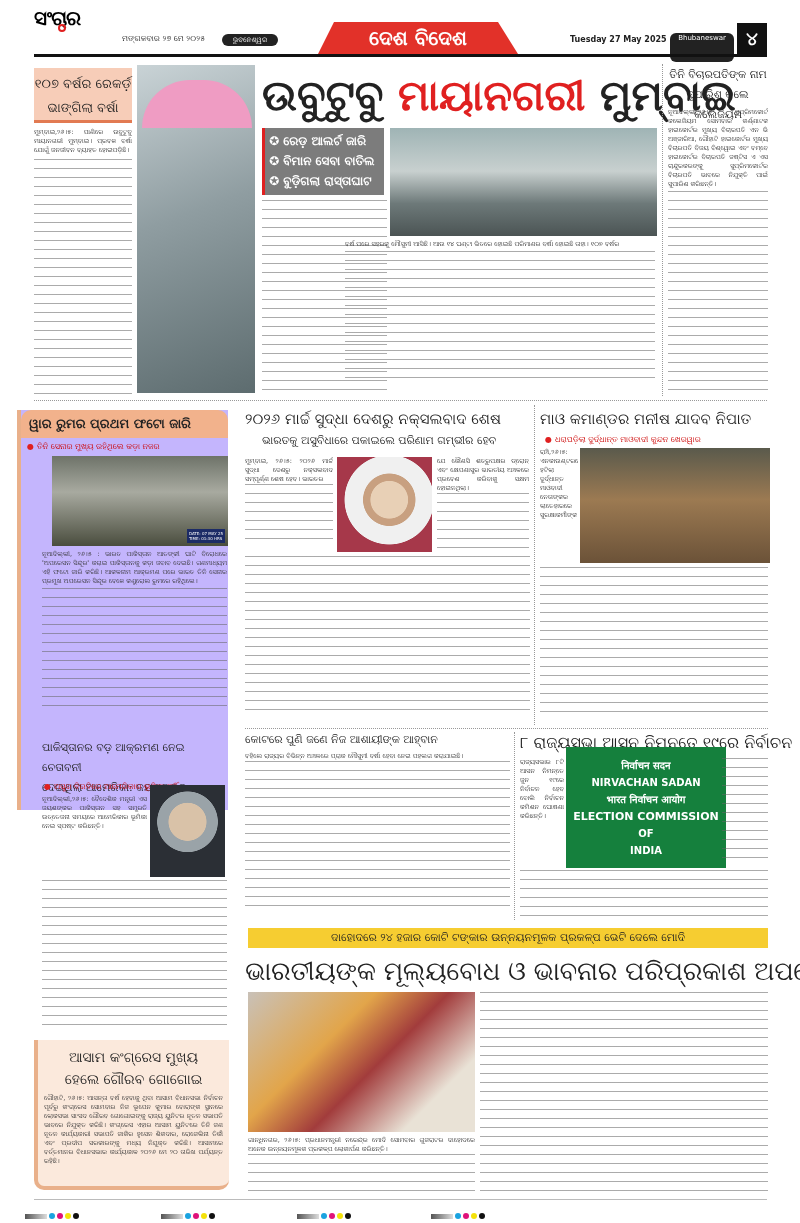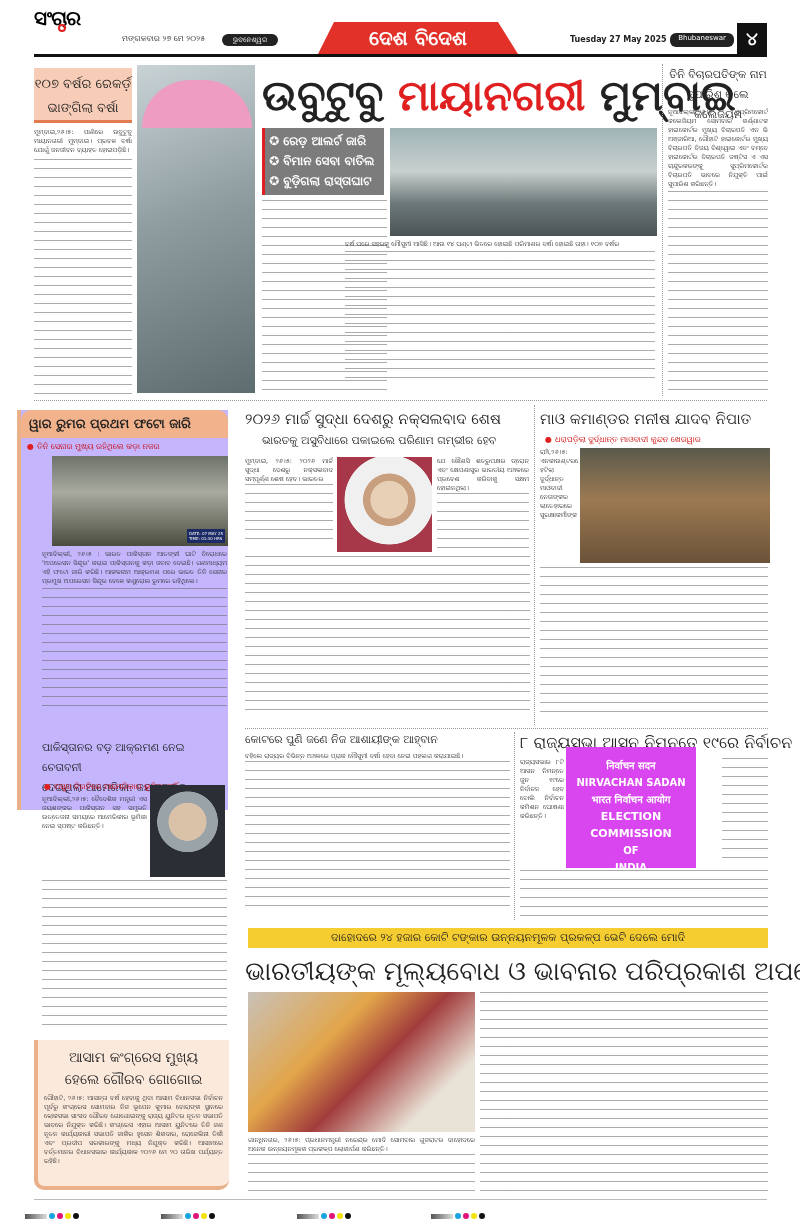--- a/index.html
+++ b/index.html
@@ -5,21 +5,21 @@
 *{box-sizing:border-box;margin:0;padding:0}
 body{width:800px;height:1223px;background:#fff;font-family:"DejaVu Sans",sans-serif;position:relative;overflow:hidden;color:#222}
 .abs{position:absolute}
 .masthead{left:0;top:0;width:800px;height:56px}
 .logo{left:34px;top:6px;font-size:20px;font-weight:bold;color:#000000;letter-spacing:-1px}
 .logo-dot{left:58px;top:24px;width:8px;height:8px;border-radius:50%;border:2px solid #e02020}
 .date-or{left:122px;top:34px;font-size:8px;color:#222}
 .city-pill{left:222px;top:34px;width:56px;height:12px;background:#222;color:#fff;border-radius:6px;font-size:7px;text-align:center;line-height:12px}
 .sec-banner{left:318px;top:22px;width:200px;height:32px;background:#e23129;clip-path:polygon(8% 0,90% 0,100% 100%,0 100%);color:#fff;font-size:20px;font-weight:bold;text-align:center;line-height:32px}
 .date-en{left:570px;top:35px;font-size:8px;font-weight:bold}
-.place-pill{left:670px;top:33px;width:64px;height:14px;background:#222;color:#fff;border-radius:6px;font-size:7px;text-align:center;line-height:11px}
+.place-pill{left:670px;top:33px;width:64px;height:29px;background:#222;color:#fff;border-radius:6px;font-size:7px;text-align:center;line-height:11px}
 .page-no{left:737px;top:23px;width:30px;height:32px;background:#111;color:#fff;font-size:18px;font-weight:bold;text-align:center;line-height:32px}
 .rule{left:34px;top:54px;width:733px;height:3px;background:#111}
 .box-peach{background:#f7cdb8}
 .head-box{left:34px;top:68px;width:98px;height:55px;border-bottom:3px solid #e27a52;font-size:13px;line-height:24px;text-align:center;padding-top:4px}
 .photo-rain{left:137px;top:65px;width:118px;height:328px;background:linear-gradient(160deg,#c9d3d6 0%,#8f9da1 45%,#5d6c6f 100%)}
 .umbrella{left:142px;top:80px;width:110px;height:48px;border-radius:55px 55px 0 0;background:#ef9cc3}
 .main-head{left:262px;top:66px;width:400px;height:60px;font-size:42px;font-weight:bold;line-height:60px;white-space:nowrap}
 .main-head .red{color:#e02020}
 .bullet-box{left:262px;top:128px;width:122px;height:67px;background:#7c7c7c;border-left:3px solid #e02020;padding:3px 4px}
 .bullet-box div{color:#fff;font-size:12px;font-weight:bold;line-height:20px;white-space:nowrap}
@@ -33,21 +33,21 @@
 .left-box2{left:34px;top:1040px;width:195px;height:150px;background:#fbe9dc;border-left:4px solid #e9b08a;border-bottom:4px solid #e9b08a;border-radius:0 0 10px 10px}
 .box-title{background:#f2b28c;height:28px;border-radius:10px 10px 0 0;font-size:13px;font-weight:bold;line-height:28px;padding-left:8px;white-space:nowrap}
 .sub-red{font-size:8px;color:#c00;white-space:nowrap}
 .sub-red::before{content:"●";color:#e02020;margin-right:3px}
 .photo-army{left:52px;top:456px;width:176px;height:90px;background:linear-gradient(180deg,#6e7369,#a8aaa0 40%,#4a4d3e)}
 .photo-tag{right:3px;bottom:3px;background:#1c2b66;color:#fff;font-size:4px;padding:2px}
 .h-mid{font-size:15px;white-space:nowrap}
 .photo-amit{left:337px;top:457px;width:95px;height:95px;background:radial-gradient(circle at 55% 45%,#e8d0b6 0 25%,#c8a080 26% 35%,#f0f0f0 36% 60%,#a6384a 61%)}
 .photo-jungle{left:580px;top:448px;width:190px;height:115px;background:linear-gradient(180deg,#5a5a4c,#9c7a52 45%,#6b5238)}
 .photo-jai{left:150px;top:785px;width:75px;height:92px;background:radial-gradient(circle at 50% 40%,#d9c2a8 0 28%,#9aa3a8 29% 45%,#2b2f35 46%)}
-.photo-ec{left:566px;top:747px;width:130px;height:121px;background:#d946ef}
+.photo-ec{left:566px;top:747px;width:160px;height:121px;background:#15803d}
 .ec-text{color:#fff;font-weight:bold;text-align:center;line-height:17px;font-size:10px}
 .yellow-bar{left:248px;top:928px;width:520px;height:20px;background:#f6cd31;font-size:11px;text-align:center;line-height:20px}
 .big-head{left:245px;top:952px;width:525px;height:38px;font-size:26px;white-space:nowrap;line-height:38px;letter-spacing:-.3px}
 .photo-modi{left:248px;top:992px;width:227px;height:140px;background:linear-gradient(135deg,#c9c1b8,#e2a54a 35%,#a23c3c 55%,#e9e2d6 80%)}
 .reg{top:1205px;width:70px;height:8px}
 .reg span{display:inline-block;width:6px;height:6px;border-radius:50%;margin:1px}
 .reg .g{width:22px;height:5px;border-radius:0;background:linear-gradient(90deg,#555,#ddd)}
 </style>
 </head>
 <body>

